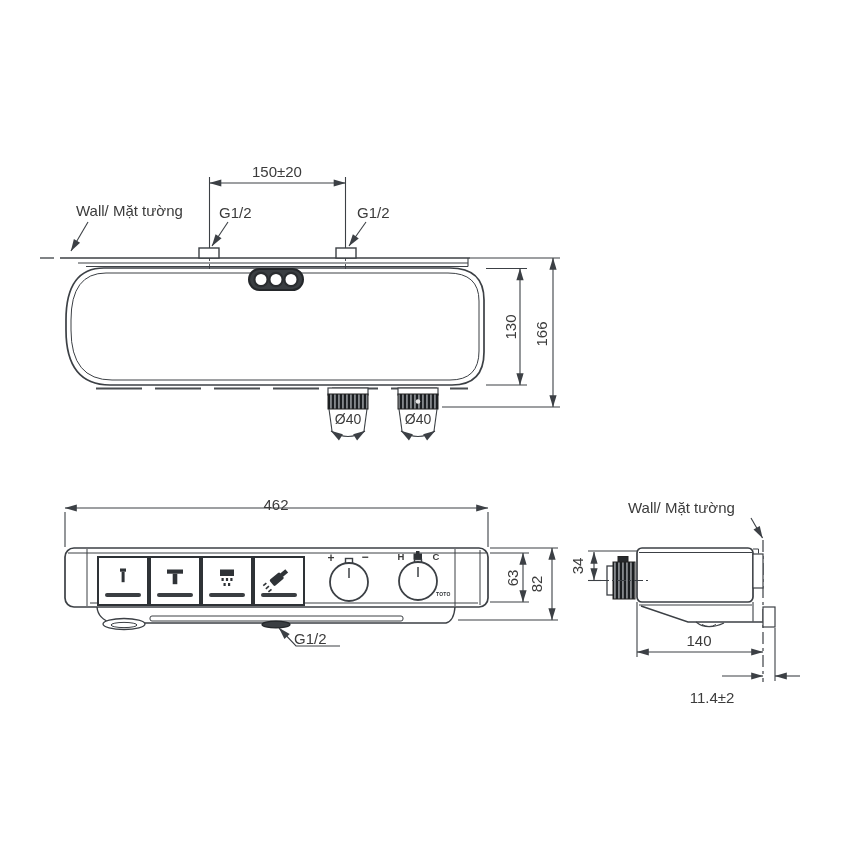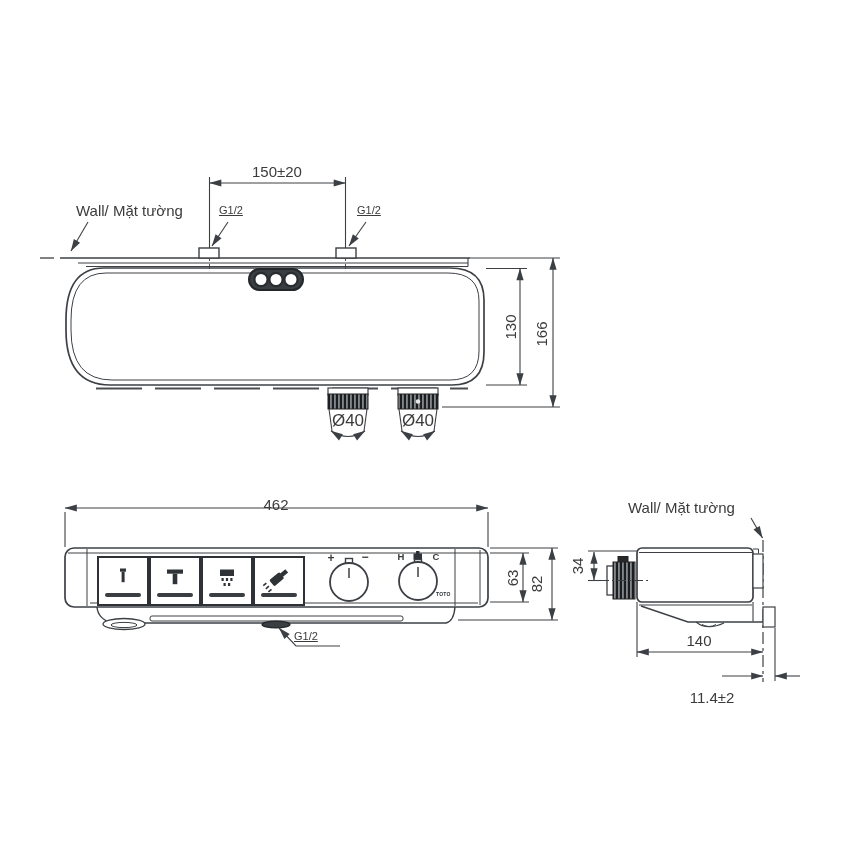--- a/index.html
+++ b/index.html
@@ -2,25 +2,25 @@
 <html><head>
 <meta charset="utf-8">
 <style>
   html,body{margin:0;padding:0;background:#fff;}
   #canvas{position:relative;width:850px;height:704px;background:#fff;overflow:hidden;
           font-family:"Liberation Sans",sans-serif;}
   #drawing{position:absolute;left:0;top:0;}
   .t{position:absolute;font:15px/1.15 "Liberation Sans",sans-serif;color:#3b3b3b;white-space:nowrap;}
   .c{text-align:center;}
   .rot{width:40px;height:18px;transform:rotate(-90deg);transform-origin:center;text-align:center;}
-  .dia{font-size:17px;}
+  .dia{font-size:14px;}
   .sm{font-size:12px;font-weight:bold;}
   .hc{font-size:9.5px;font-weight:bold;}
   .brand{font-size:5px;font-weight:bold;letter-spacing:.2px;color:#2e3236;}
-  .g12{font-size:11px;text-decoration:underline;}
+  .g12{font-size:15px;}
 </style>
 </head>
 <body>
 
 <div id="canvas">
 
 <svg id="drawing" width="850" height="850" viewBox="0 0 850 850">
   <defs>
     <marker id="arr" viewBox="0 0 12 8" refX="11.5" refY="4" markerWidth="13" markerHeight="8.5" orient="auto-start-reverse" markerUnits="userSpaceOnUse">
       <path d="M11.8,4 L0.4,0.6 L0.4,7.4 Z" fill="#3c4045"></path>

